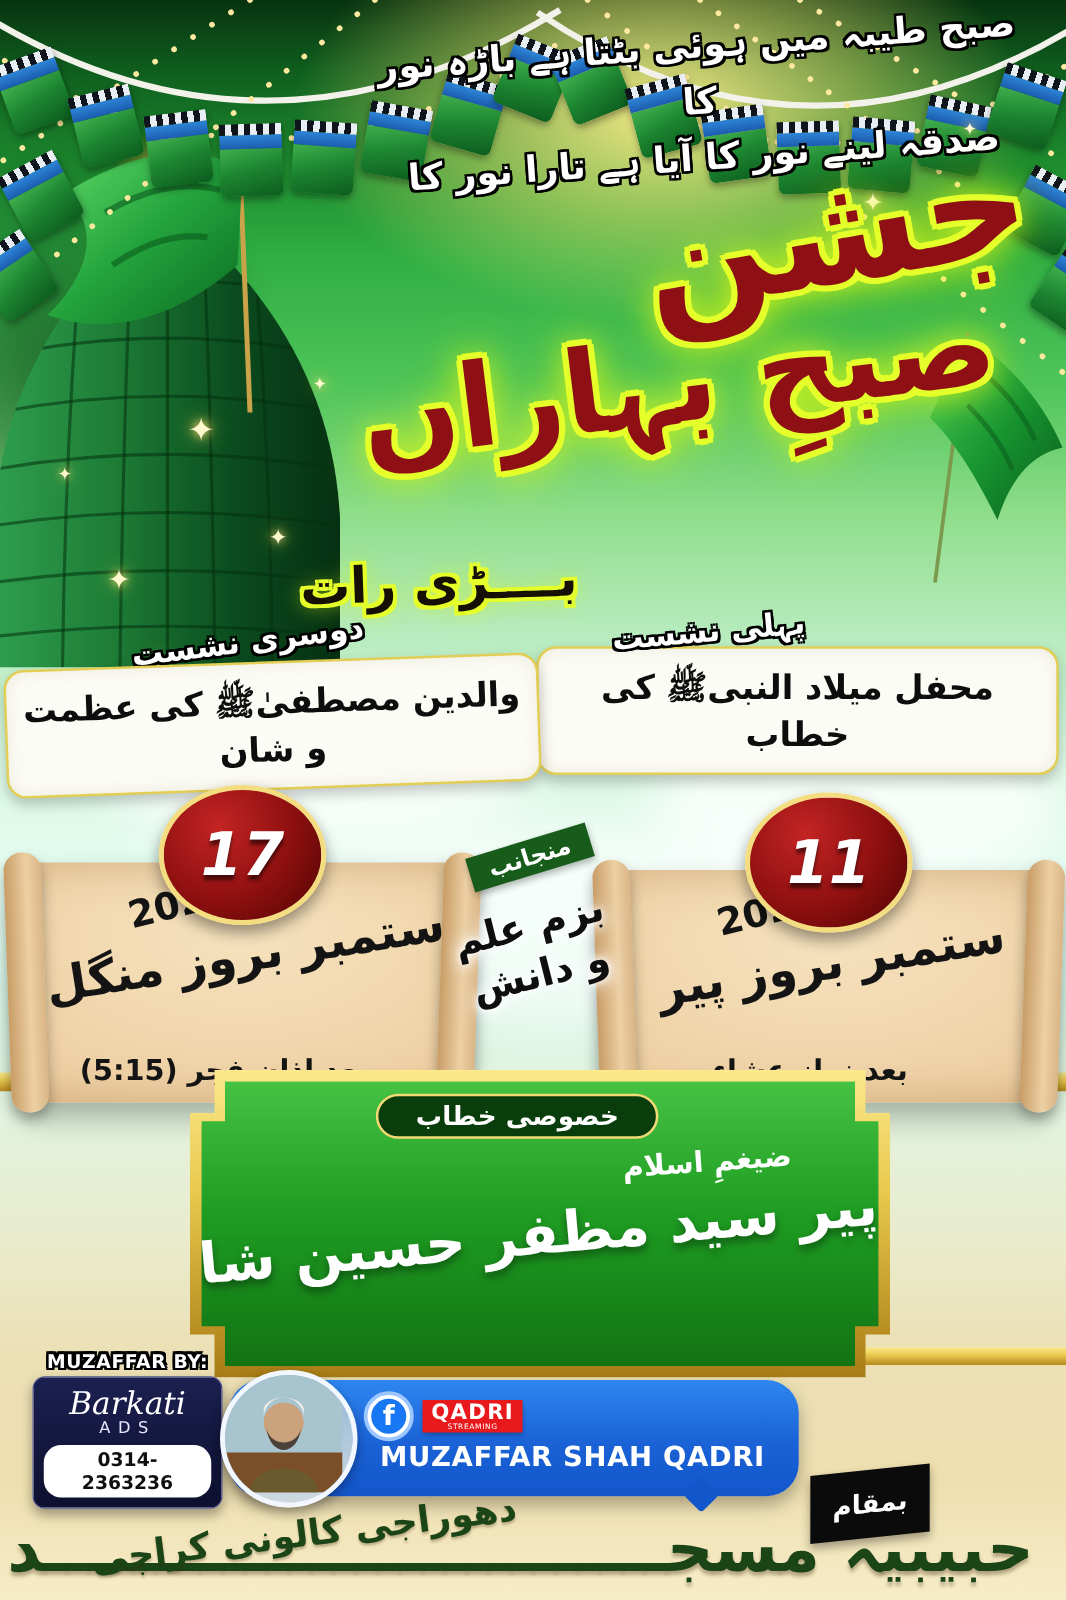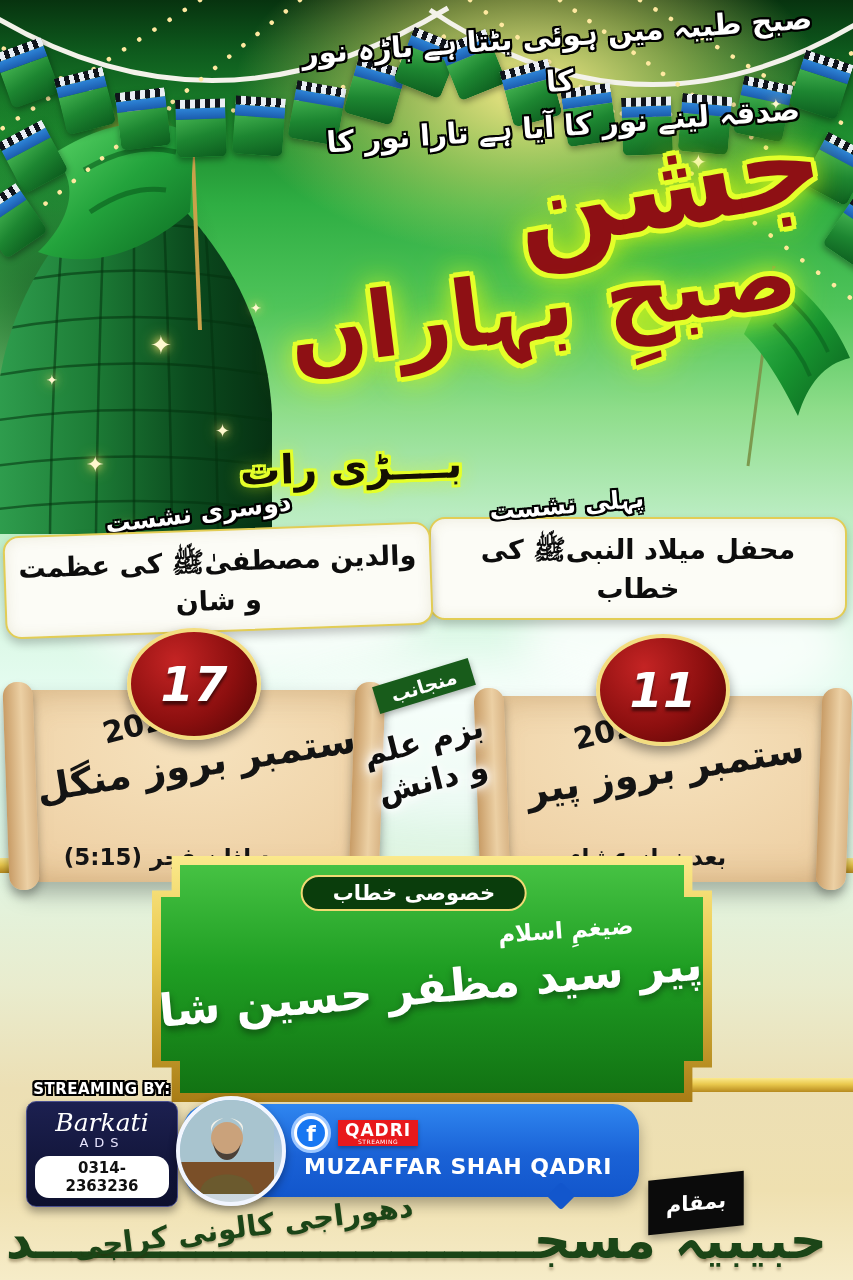--- a/index.html
+++ b/index.html
@@ -304,21 +304,21 @@
 
   <div class="abs gband">
     <div class="gband-in">
       <div class="khitab-pill rtl">خصوصی خطاب</div>
       <div class="honorific rtl">ضیغمِ اسلام</div>
       <div class="speaker rtl">پیر سید مظفر حسین شاہ قادری</div>
     </div>
   </div>
 
   <div class="abs desblock">
-    <div class="des-label ow">STREAMING BY:</div>
+    <div class="des-label ow">MUZAFFAR BY:</div>
     <div class="des-card">
       <div class="brand">Barkati</div>
       <div class="brand-sub">ADS</div>
       <div class="phone-pill">0314-2363236</div>
     </div>
   </div>
 
   <div class="abs bluebar">
     <div class="bb-tail"></div>
     <div class="photo">

